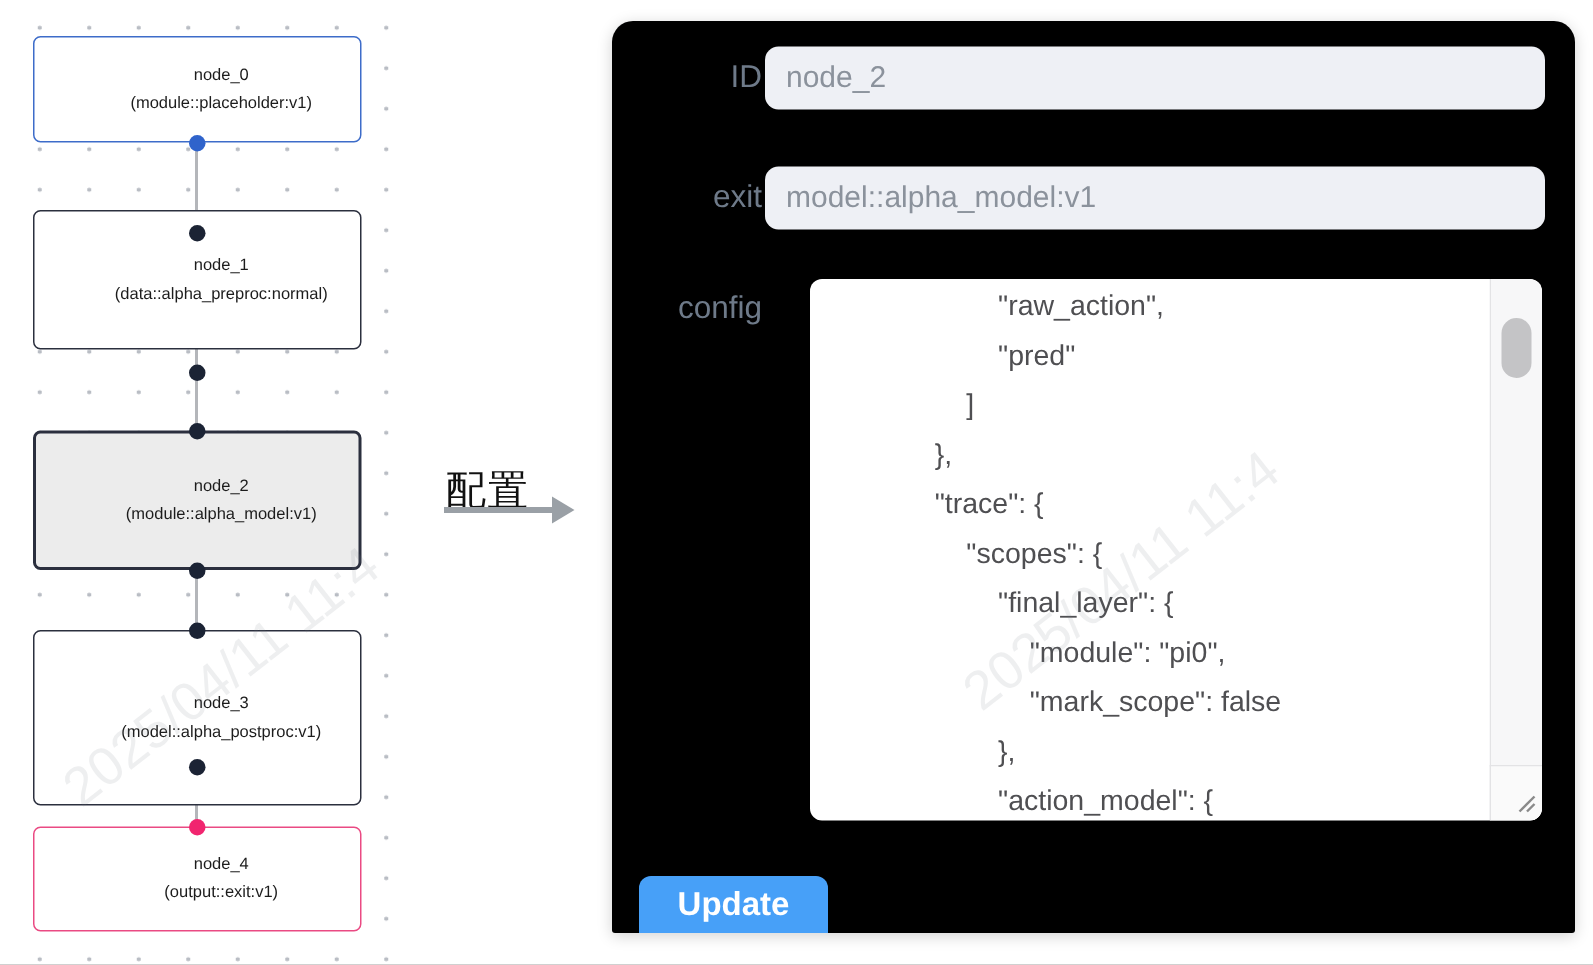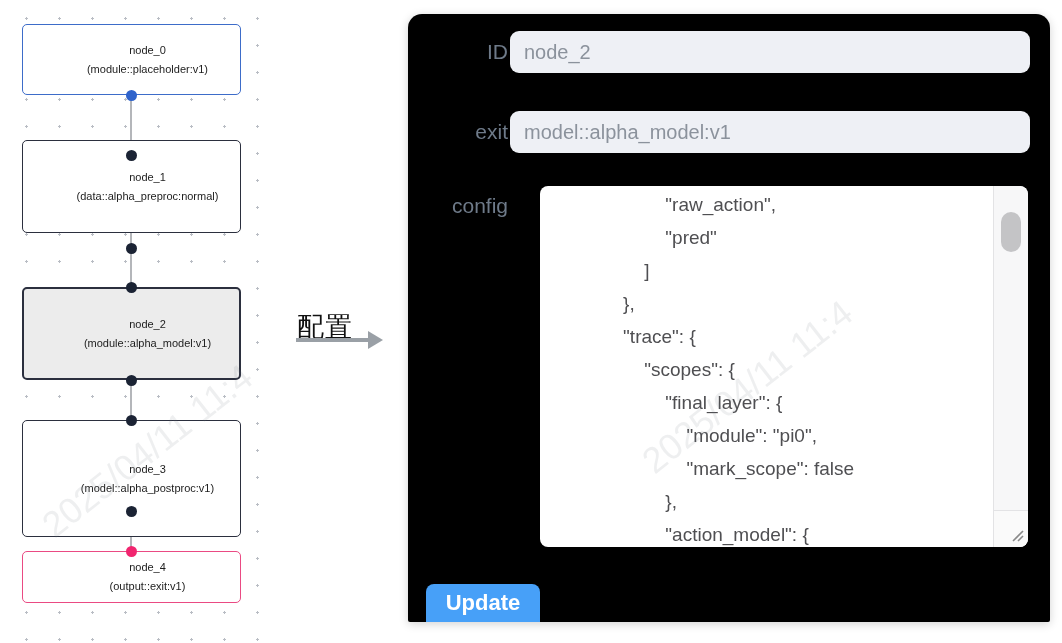--- a/index.html
+++ b/index.html
@@ -21,21 +21,21 @@
   
   .node { position: absolute; left: 22px; width: 219px; background: #ffffff;
     border: 1.6px solid #2b2f3e; border-radius: 5px; display: flex; flex-direction: column;
     align-items: center; justify-content: center; z-index: 1; }
   .node-text { width: 170px; text-align: center; font-size: 11px; line-height: 19px;
     color: #1c1c1c; word-break: break-all; margin-left: 32px; }
   .node-0 { top: 24px;  height: 71px; border-color: #3d6cc9; }
   .node-1 { top: 140px; height: 93px; }
   .node-2 { top: 287px; height: 93px; background: #ececec; border-width: 2px; }
   .node-3 { top: 420px; height: 117px; }
-  .node-4 { top: 551px; height: 52px; border-color: #ea4a83; }
+  .node-4 { top: 551px; height: 70px; border-color: #ea4a83; }
 
   .port { position: absolute; width: 11px; height: 11px; border-radius: 50%;
     background: #1b2334; z-index: 2; left: 126px; }
   .port-blue { background: #2f63cb; }
   .port-pink { background: #f1256f; }
 
   
   .anno-label { position: absolute; left: 297px; top: 297px; font-size: 27px; color: #111;
     letter-spacing: 1px; z-index: 3; margin-top: 12px; }
   .anno-arrow { position: absolute; left: 296px; top: 331px; width: 92px; height: 18px; z-index: 3; }
@@ -65,21 +65,21 @@
     font-family: "Liberation Sans", sans-serif; font-size: 19px; line-height: 33px; color: #4f4f52; }
   .scroll-gutter { position: absolute; right: 0; top: 0; width: 35px; height: 100%;
     background: #f7f7f8; border-left: 1px solid #e3e3e5; border-radius: 0 8px 8px 0; }
   .scroll-thumb { position: absolute; right: 7px; top: 26px; width: 20px; height: 40px;
     background: #c4c4c6; border-radius: 10px; }
   .scroll-corner { position: absolute; right: 0; bottom: 0; width: 35px; height: 37px;
     background: #fafafa; border-top: 1px solid #e3e3e5; border-left: 1px solid #e3e3e5;
     border-radius: 0 0 8px 0; }
   .resize-handle { position: absolute; right: 3px; bottom: 4px; }
 
-  .update-btn { position: absolute; left: 18px; top: 570px; width: 114px; height: 46px;
+  .update-btn { position: absolute; left: 18px; top: 570px; width: 126px; height: 46px;
     background: #47a0f8; border: none; border-radius: 8px; color: #ffffff;
     font-size: 22px; font-weight: 600; font-family: "Liberation Sans", sans-serif;
     text-align: center; padding-bottom: 8px; cursor: pointer; }
 
   
   .watermark { position: absolute; font-size: 36px; color: rgba(115,122,134,0.12);
     transform: rotate(-38deg); white-space: nowrap; z-index: 5; pointer-events: none; }
   .wm-1 { left: 560px; top: 360px; }
   .wm-2 { left: 20px; top: 430px; }
 </style>

